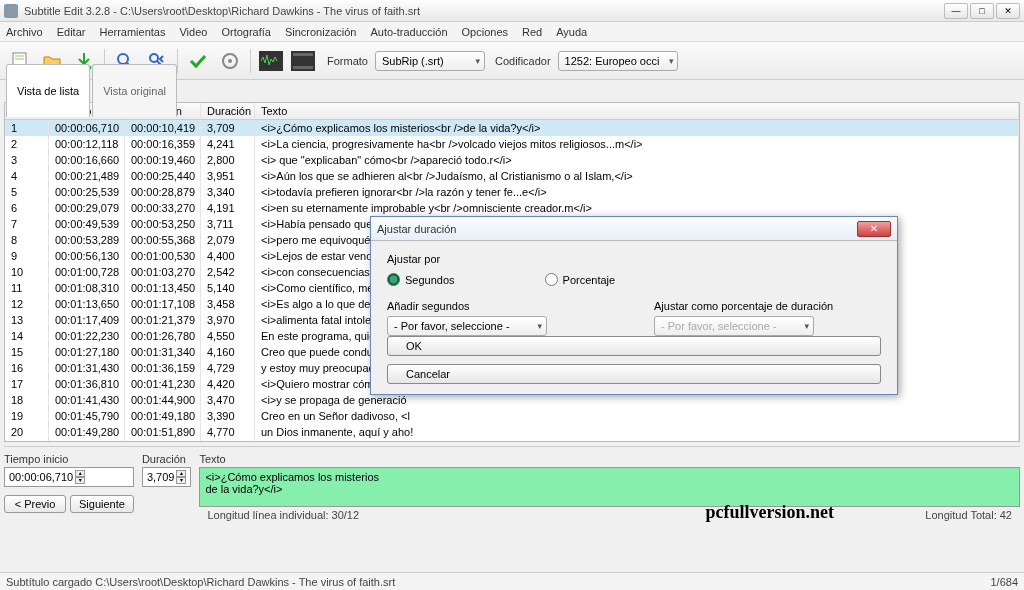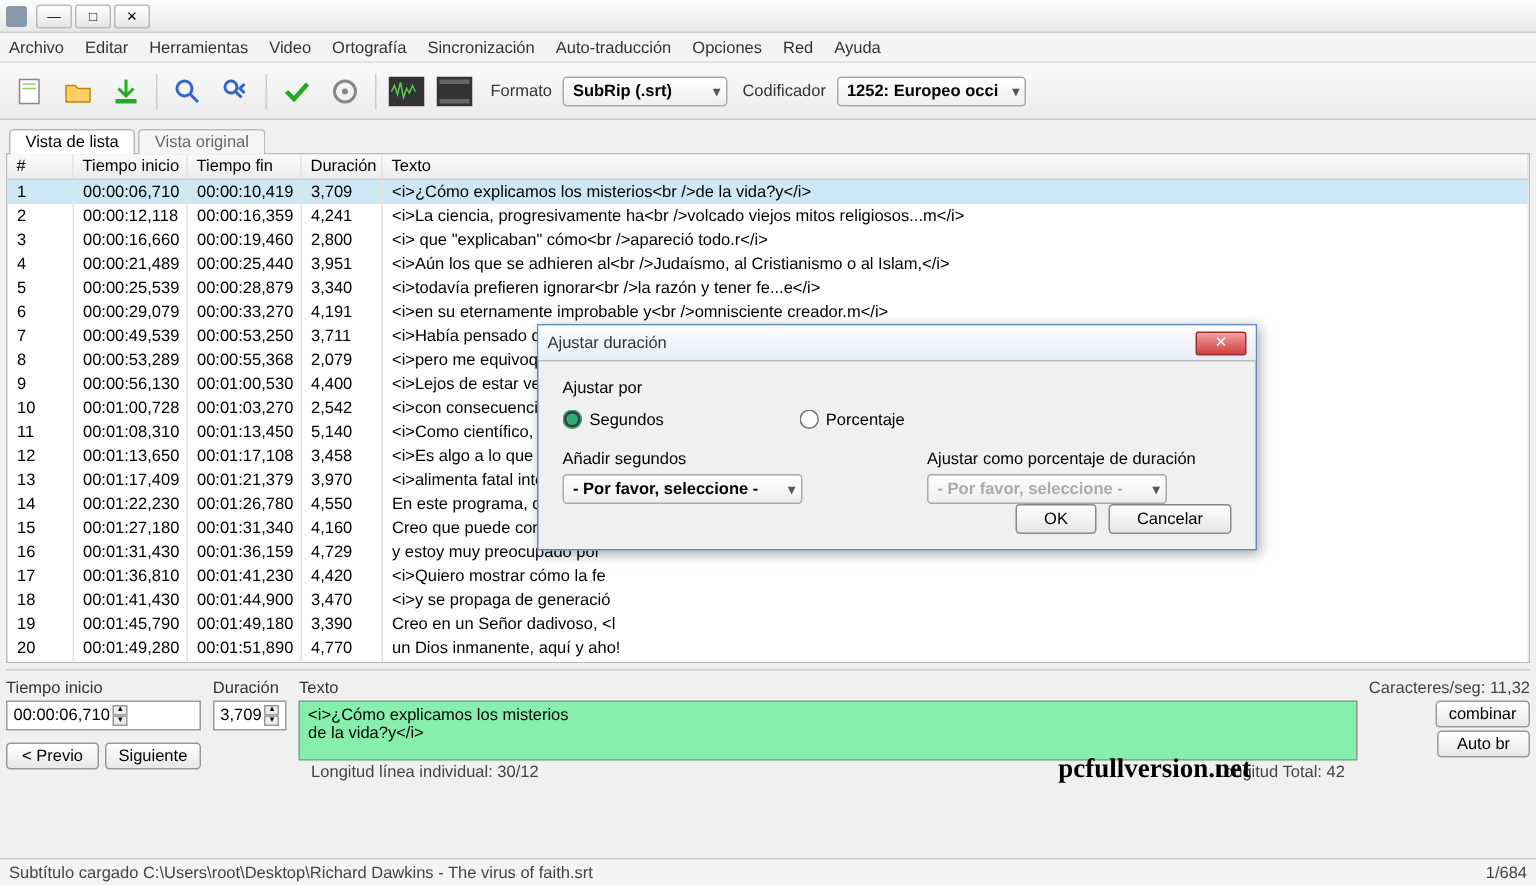--- a/index.html
+++ b/index.html
@@ -8,24 +8,24 @@
 .titlebar .app-icon { width: 14px; height: 14px; background: #8899aa; border-radius: 2px; margin-right: 6px; }
 .titlebar .title { flex: 1; font-size: 11px; color: #444; }
 .titlebar .win-ctrl { display: flex; gap: 2px; }
 .titlebar .win-btn { width: 24px; height: 16px; border: 1px solid #bbb; background: linear-gradient(#fff,#e6e6e6); border-radius: 2px; display: flex; align-items: center; justify-content: center; font-size: 9px; cursor: pointer; }
 .menubar { background: #f4f4f4; height: 20px; display: flex; align-items: center; padding: 0 6px; gap: 14px; border-bottom: 1px solid #ddd; }
 .menubar span { cursor: pointer; color: #333; }
 .toolbar { background: linear-gradient(#fafafa,#ececec); height: 38px; display: flex; align-items: center; padding: 0 6px; gap: 4px; border-bottom: 1px solid #ccc; }
 .tool-btn { width: 28px; height: 28px; display: flex; align-items: center; justify-content: center; border-radius: 3px; cursor: pointer; }
 .tool-sep { width: 1px; height: 24px; background: #ccc; margin: 0 2px; }
 .toolbar .lbl { margin-left: 6px; margin-right: 3px; color: #333; }
-.combo { display: inline-flex; align-items: center; height: 20px; border: 1px solid #aaa; background: linear-gradient(#fff,#eee); border-radius: 3px; padding: 0 18px 0 6px; font-size: 11px; min-width: 110px; position: relative; cursor: pointer; font-weight: bold; }
+.combo { display: inline-flex; align-items: center; height: 20px; border: 1px solid #aaa; background: linear-gradient(#fff,#eee); border-radius: 3px; padding: 0 18px 0 6px; font-size: 11px; min-width: 110px; position: relative; cursor: pointer; }
 .combo::after { content: "▾"; position: absolute; right: 4px; font-size: 9px; color: #555; }
 .tabs { display: flex; align-items: flex-end; height: 22px; padding: 0 6px; background: #f0f0f0; }
-.tab { border: 1px solid #bbb; border-bottom: none; background: #fff; padding: 2px 10px; margin-right: 2px; border-radius: 3px 3px 0 0; cursor: pointer; position: relative; top: 1px; }
+.tab { border: 1px solid #bbb; border-bottom: none; background: #fff; padding: 20px 10px; margin-right: 2px; border-radius: 3px 3px 0 0; cursor: pointer; position: relative; top: 15px; }
 .tab.inactive { background: #f5f5f5; color: #666; }
 .grid-wrap { height: 340px; background: #fff; border: 1px solid #bbb; margin: 0 4px; display: flex; flex-direction: column; }
 .grid-head { display: flex; background: linear-gradient(#fafafa,#ededed); border-bottom: 1px solid #ccc; font-weight: normal; }
 .grid-head div, .grid-row div { padding: 2px 6px; border-right: 1px solid #e4e4e4; white-space: nowrap; overflow: hidden; }
 .c0 { width: 44px; } .c1 { width: 76px; } .c2 { width: 76px; } .c3 { width: 54px; } .c4 { flex: 1; }
 .grid-body { flex: 1; overflow-y: scroll; font-size: 11px; }
 .grid-row { display: flex; }
 .grid-row:nth-child(odd) { background: #fff; }
 .grid-row.sel { background: #cfe8f5; }
 .bottom-panel { margin: 4px; display: flex; gap: 8px; align-items: flex-start; border-top: 1px solid #ccc; padding-top: 6px; }
@@ -36,40 +36,41 @@
 .spin span { width: 10px; height: 7px; border: 1px solid #999; background: #eee; font-size: 6px; line-height: 5px; text-align: center; cursor: pointer; }
 .texto-box { flex: 1; }
 .texto-area { border: 1px solid #999; background: #86efac; height: 40px; padding: 3px 5px; font-size: 11px; white-space: pre-line; }
 .right-stack { display: flex; flex-direction: column; gap: 2px; align-items: flex-end; }
 .cps { font-size: 11px; color: #444; }
 .btn-small { border: 1px solid #999; background: linear-gradient(#fff,#e8e8e8); border-radius: 3px; padding: 2px 8px; min-width: 62px; text-align: center; cursor: pointer; }
 .nav-btns { display: flex; gap: 4px; margin: 4px 6px; }
 .len-line { display: flex; justify-content: space-between; padding: 0 8px; font-size: 11px; color: #444; gap: 27px; }
 .statusbar { position: absolute; bottom: 0; left: 0; right: 0; height: 18px; background: #f4f4f4; border-top: 1px solid #ccc; display: flex; align-items: center; padding: 0 6px; color: #444; font-size: 11px; justify-content: space-between; }
 .watermark { position: absolute; right: 190px; top: 502px; font: bold 18px Georgia, serif; color: #000; pointer-events: none; }
-.dialog { position: absolute; left: 358px; top: 216px; width: 480px; background: #f0f0f0; border: 1px solid #6688bb; box-shadow: 2px 2px 8px rgba(0,0,0,0.35); }
+.dialog { position: absolute; left: 370px; top: 216px; width: 528px; background: #f0f0f0; border: 1px solid #6688bb; box-shadow: 2px 2px 8px rgba(0,0,0,0.35); }
 .dlg-title { background: linear-gradient(#fdfdfd,#e6eef8); height: 24px; display: flex; align-items: center; padding: 0 6px; border-bottom: 1px solid #bbb; }
 .dlg-title .t { flex: 1; color: #333; }
 .dlg-close { width: 34px; height: 16px; background: linear-gradient(#f0a0a0,#d04040); border: 1px solid #a03030; border-radius: 2px; color: #fff; font-size: 10px; text-align: center; line-height: 14px; cursor: pointer; }
 .dlg-body { padding: 12px 16px 10px; }
 .radio-row { display: flex; gap: 90px; margin: 8px 0 14px; }
 .radio { display: flex; align-items: flex-end; gap: 5px; }
 .radio input { accent-color: #3a7; }
 .sel-row { display: flex; gap: 40px; }
 .sel-col { flex: 1; }
 .note { font-size: 11px; color: #555; margin: 10px 0 14px; }
-.dlg-btns { display: flex; justify-content: flex-end; gap: 8px; }
+.dlg-btns { display: flex; justify-content: flex-end; gap: 8px; flex-direction: column; }
 .dlg-btn { border: 1px solid #888; background: linear-gradient(#fff,#e6e6e6); border-radius: 3px; padding: 3px 18px; cursor: pointer; }
 svg { display: block; }
 </style>
 </head>
 <body>
 
 <div class="titlebar">
   <div class="app-icon"></div>
+  <div class="title">Subtitle Edit 3.2.8 - C:\Users\root\Desktop\Richard Dawkins - The virus of faith.srt</div>
   <div class="win-ctrl">
     <div class="win-btn">—</div>
     <div class="win-btn">□</div>
     <div class="win-btn">✕</div>
   </div>
 </div>
 
 <div class="menubar">
   <span>Archivo</span>
   <span>Editar</span>
@@ -337,25 +338,20 @@
   </div>
   <div class="field-grp texto-box">
     <span class="lbl">Texto</span>
     <div class="texto-area">&lt;i&gt;¿Cómo explicamos los misterios
 de la vida?y&lt;/i&gt;</div>
     <div class="len-line">
       <span>Longitud línea individual:  30/12</span>
       <span>Longitud Total: 42</span>
     </div>
   </div>
-  <div class="right-stack">
-    <span class="cps">Caracteres/seg: 11,32</span>
-    <div class="btn-small">combinar</div>
-    <div class="btn-small">Auto br</div>
-  </div>
 </div>
 
 <div class="statusbar">
   <span>Subtítulo cargado C:\Users\root\Desktop\Richard Dawkins - The virus of faith.srt</span>
   <span>1/684</span>
 </div>
 
 <div class="watermark">pcfullversion.net</div>
 
 <div class="dialog">

